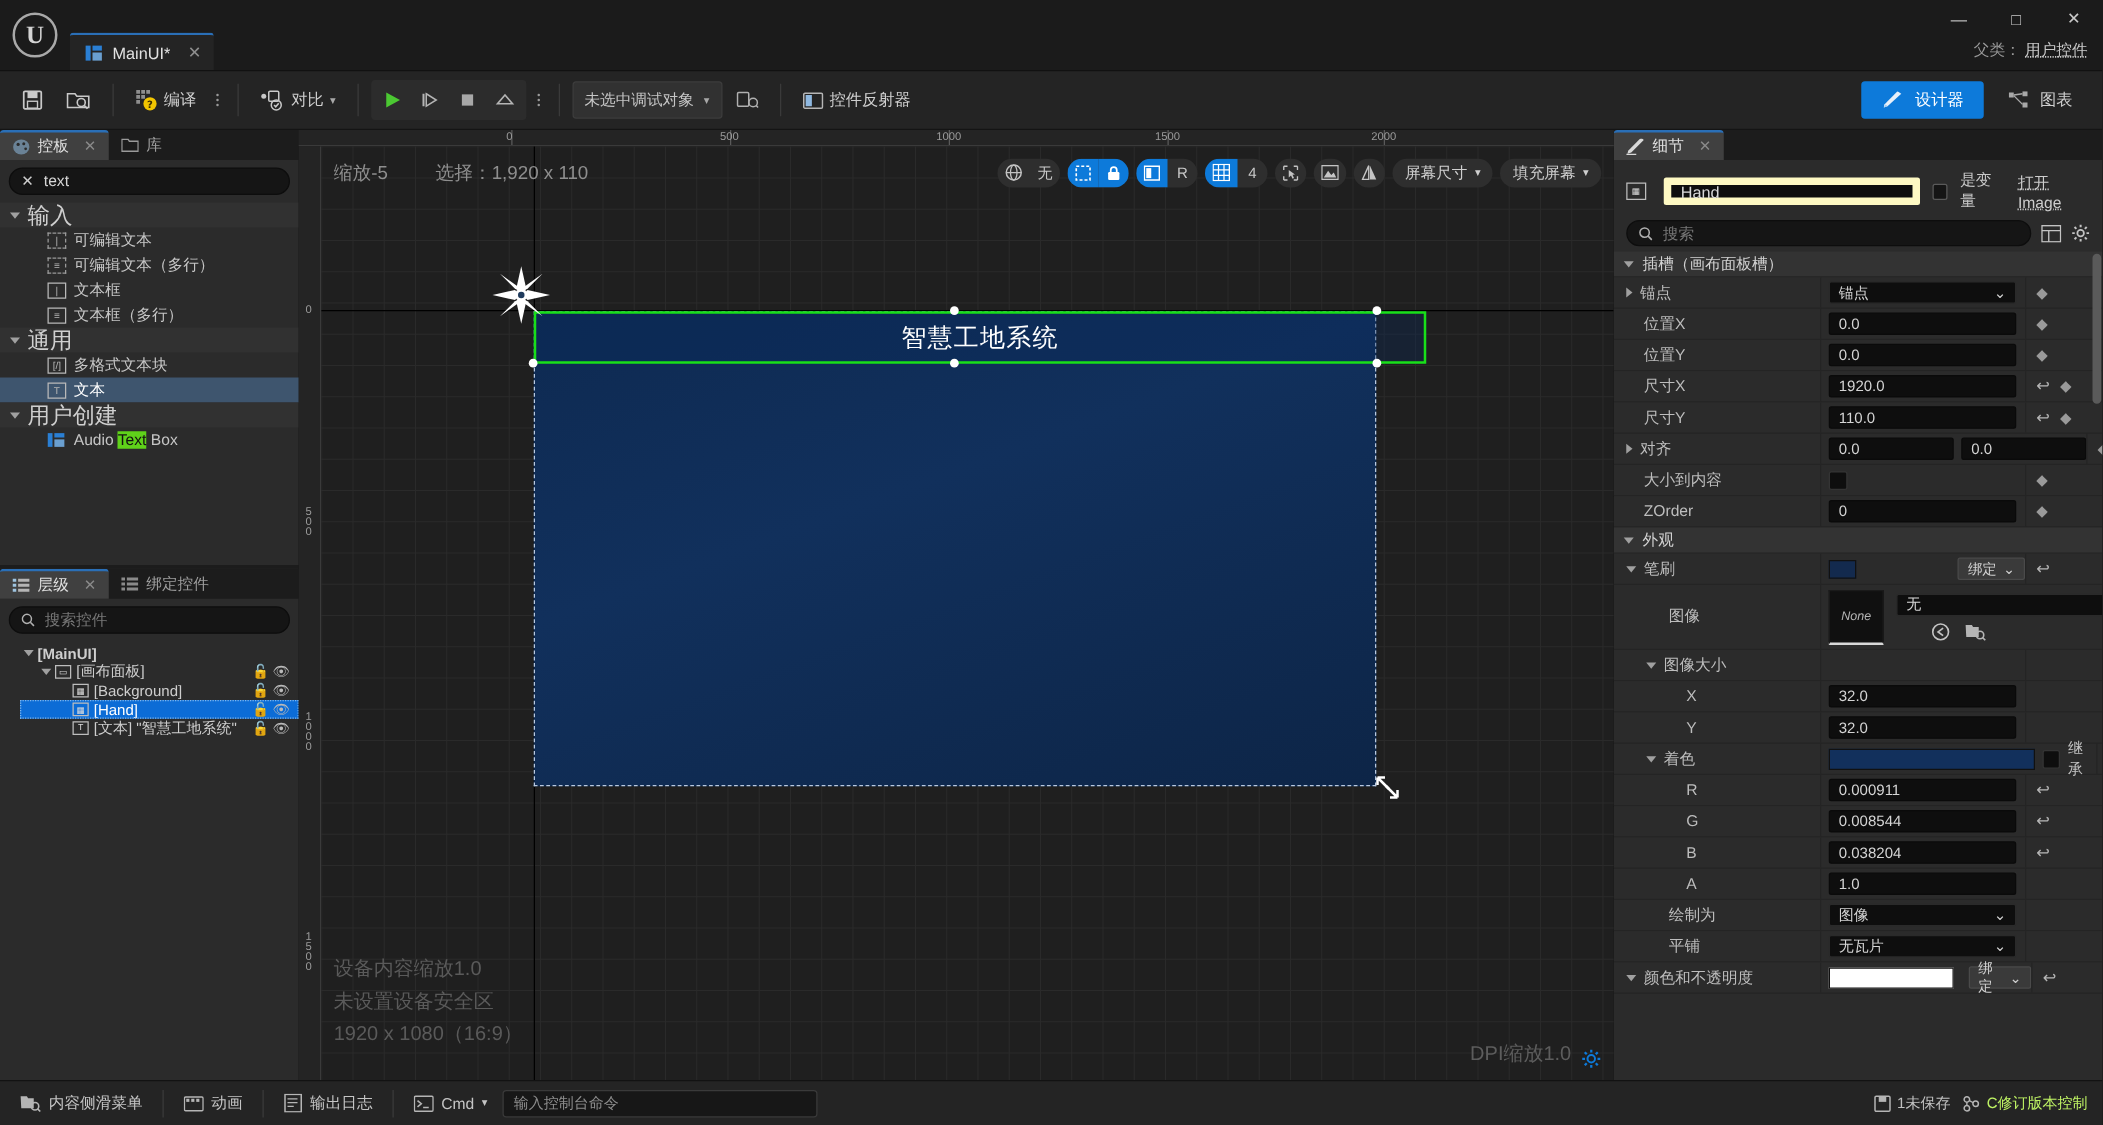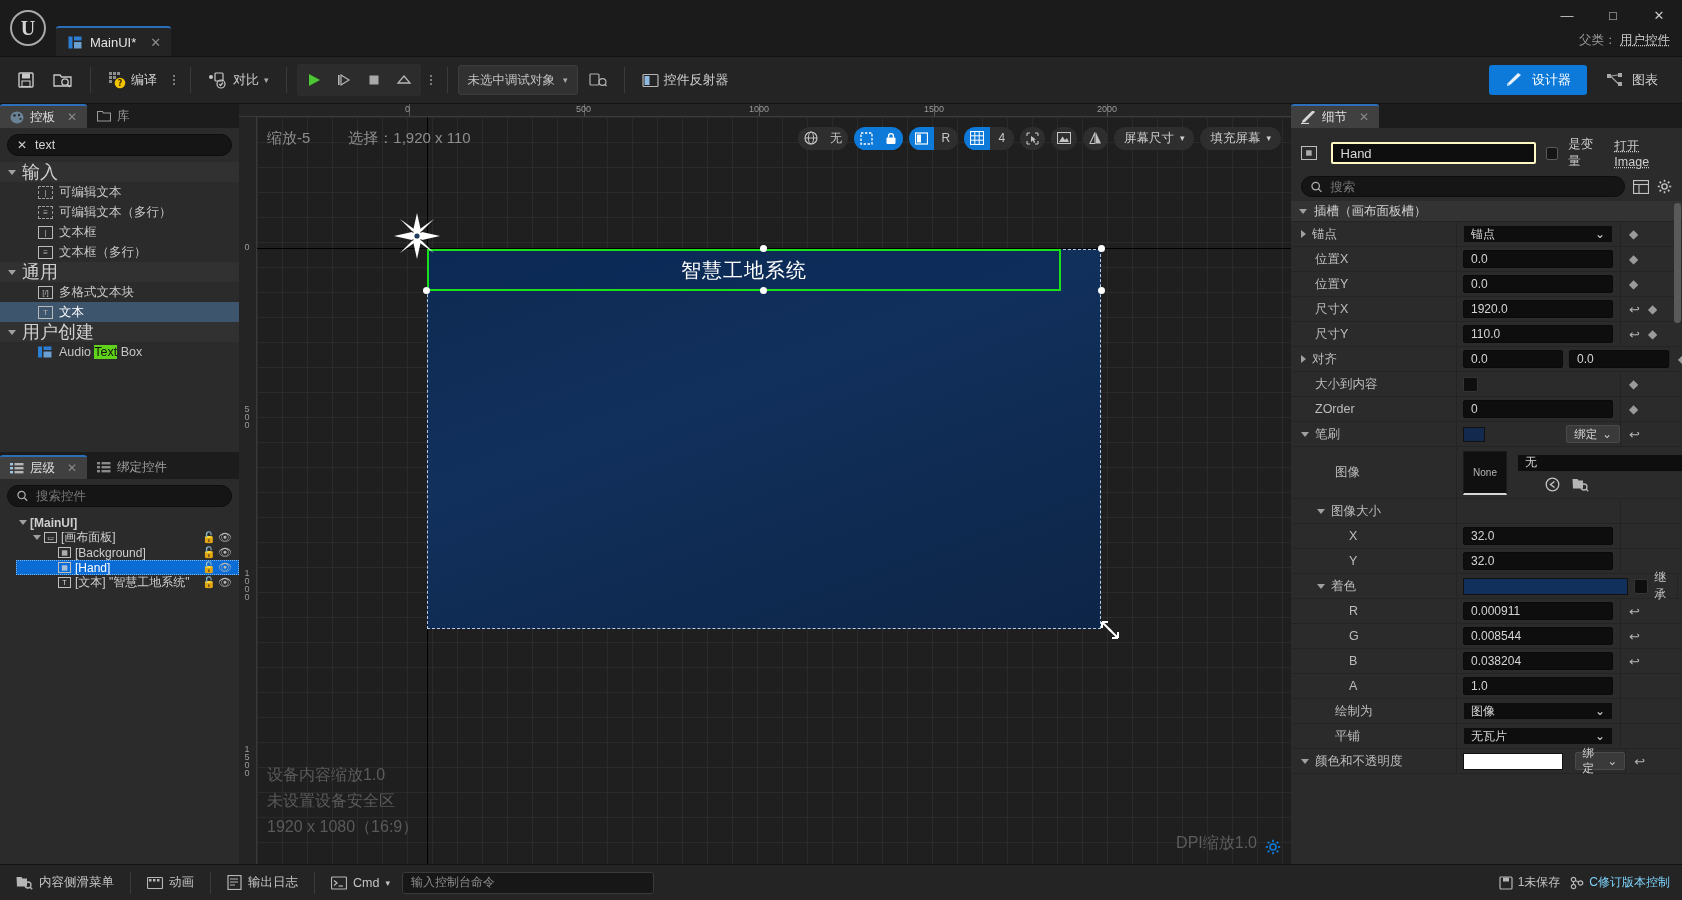--- a/index.html
+++ b/index.html
@@ -95,35 +95,35 @@
   .pill { display: flex; align-items: center; background: #2e2e2e; border-radius: 12px; height: 23px; overflow: hidden; }
   .pill .seg { display:flex; align-items:center; justify-content:center; min-width: 24px; height: 23px; padding: 0 6px; color: #c8c8c8; font-size: 12px; }
   .pill .seg.on { background: #0d7ada; color: #fff; }
   .pill-dd { display:flex; align-items:center; gap:6px; background: #2e2e2e; border-radius: 12px; height: 23px; padding: 0 10px; font-size: 12.5px; color: #cfcfcf; }
 
   
   .surface { position: absolute; left: 170px; top: 132px; width: 674px; height: 380px; }
   .hand-rect { position: absolute; left: 0; top: 0; width: 674px; height: 380px;
       background: linear-gradient(160deg, #0e2a52 0%, #11305c 40%, #0d2547 100%);
       border: 1px dashed #b9c9e0; }
-  .text-rect { position: absolute; left: 0; top: 0; width: 634px; height: 42px; border: 2px solid #19e019; box-sizing: border-box; background: rgba(10,40,90,0.35); display:flex; align-items:center; justify-content:center; }
+  .text-rect { position: absolute; left: 0; top: 0; width: 714px; height: 42px; border: 2px solid #19e019; box-sizing: border-box; background: rgba(10,40,90,0.35); display:flex; align-items:center; justify-content:center; }
   .text-rect span { color: #ffffff; font-size: 20px; letter-spacing: 1px; }
   .handle { position: absolute; width: 7px; height: 7px; background: #fff; border-radius: 50%; }
   .guide-line { position: absolute; background: #000; }
   .anchor-star { position: absolute; left: -35px; top: -38px; width: 50px; height: 50px; }
   .resize-cursor { position: absolute; color: #fff; font-size: 17px; }
   .dpi-note { position: absolute; color: #5a5a5a; font-size: 16px; }
   .dpi-right { position: absolute; right: 34px; bottom: 10px; color: #5d5d5d; font-size: 16px; }
   .gear-canvas { position: absolute; right: 10px; bottom: 9px; color: #0d7ada; font-size: 15px; }
 
   
   .rightcol { width: 391px; flex: 0 0 auto; background: #1c1c1c; display:flex; flex-direction: column; }
   .details { flex: 1 1 auto; background: #2b2b2b; display: flex; flex-direction: column; min-height: 0; }
   .det-head { display: flex; align-items: center; gap: 10px; padding: 8px 10px 6px 10px; }
-  .name-field { flex: 0 0 auto; width: 205px; height: 22px; background: #0e0e0e; border: 2px solid #fef9c3; border-radius: 2px; color: #d9d9d9; font-size: 13px; padding: 0 8px; display:flex; align-items:center; }
+  .name-field { flex: 0 0 auto; width: 205px; height: 22px; background: #0e0e0e; border: 6px solid #fef9c3; border-radius: 2px; color: #d9d9d9; font-size: 13px; padding: 0 8px; display:flex; align-items:center; }
   .cb { width: 13px; height: 13px; background: #151515; border: 1px solid #5a5a5a; border-radius: 2px; display:inline-block; }
   .det-link { color: #cdcdcd; font-size: 12.5px; text-decoration: underline; text-decoration-style: dotted; }
   .det-search { display:flex; align-items:center; gap: 8px; margin: 0 10px 4px 10px; }
   .det-search .searchbox { flex: 1 1 auto; height: 21px; }
   .det-rows { flex: 1 1 auto; overflow: hidden; position: relative; }
   .sec-row { display:flex; align-items:center; gap: 7px; height: 21px; background: #333333; padding-left: 8px; font-size: 12.5px; color: #d2d2d2; border-bottom: 1px solid #242424; }
   .prow { display: flex; align-items: center; height: 25px; border-bottom: 1px solid #242424; background: #2b2b2b; }
   .plabel { width: 165px; flex: 0 0 auto; display:flex; align-items:center; gap:6px; font-size: 12.5px; color: #bdbdbd; padding-left: 10px; }
   .pval { flex: 1 1 auto; display:flex; align-items:center; gap: 6px; padding-left: 6px; border-left: 1px solid #242424; height: 100%; }
   .pextra { width: 62px; flex: 0 0 auto; display:flex; align-items:center; justify-content: flex-start; gap: 8px; padding-left: 8px; border-left: 1px solid #242424; height: 100%; }
@@ -132,33 +132,33 @@
   .ddfield { background: #0e0e0e; border: 1px solid #2a2a2a; border-radius: 2px; height: 18px; color: #d5d5d5; font-size: 12px; padding: 0 7px; display:flex; align-items:center; justify-content: space-between; width: 150px; }
   .ddfield.wide { width: 185px; }
   .swatch { width: 22px; height: 15px; border: 1px solid #111; }
   .swatch.wide { width: 175px; height: 17px; }
   .bindbtn { display:flex; align-items:center; gap:5px; background: #3a3a3a; border: 1px solid #4a4a4a; border-radius: 2px; height: 18px; padding: 0 7px; font-size: 11.5px; color: #d0d0d0; }
   .reset { color: #b5b5b5; font-size: 13px; }
   .keyframe { color: #9a9a9a; font-size: 12px; }
   .indent1 { padding-left: 26px; }
   .indent2 { padding-left: 44px; }
   .indent3 { padding-left: 58px; }
-  .thumb-none { width: 44px; height: 44px; background: #101010; border: 1px solid #1a1a1a; border-bottom: 2px solid #d7d7d7; display:flex; align-items:center; justify-content:center; font-size: 10px; color: #b5b5b5; }
+  .thumb-none { width: 44px; height: 44px; background: #101010; border: 1px solid #1a1a1a; border-bottom: 2px solid #d7d7d7; display:flex; align-items:center; justify-content:center; font-size: 10px; color: #b5b5b5; font-style: italic; }
   .prow.tall { height: 52px; }
   .scrollbar { position: absolute; right: 1px; top: 0; width: 7px; height: 100%; }
   .scrollbar .thumb { position: absolute; top: 2px; width: 7px; height: 120px; background: #5a5a5a; border-radius: 4px; }
 
   
   .statusbar { height: 36px; background: #242424; border-top: 1px solid #121212; display: flex; align-items: center; padding: 0 6px; gap: 2px; flex: 0 0 auto; }
   .sb-btn { display:flex; align-items:center; gap: 6px; height: 26px; padding: 0 10px; font-size: 12.5px; color: #c5c5c5; border-radius: 2px; }
   .sb-sep { width: 1px; height: 22px; background: #3a3a3a; margin: 0 4px; }
   .cmd-input { flex: 0 0 auto; width: 252px; height: 22px; background: #171717; border: 1px solid #3a3a3a; border-radius: 3px; color: #8c8c8c; font-size: 12px; padding: 0 8px; display:flex; align-items:center; }
   .sb-right { margin-left: auto; display:flex; align-items:center; gap: 10px; padding-right: 6px; }
   .sb-right .mini { font-size: 12px; color: #c0c0c0; display:flex; align-items:center; gap:5px; }
-  .sb-note { color: #7dd3fc; font-size: 12px; }
+  .sb-note { color: #bef264; font-size: 12px; }
 
   svg { display: block; }
 </style>
 </head>
 <body>
 
 <div class="app">
 
   <div class="titlebar">
     <div class="ue-logo">
@@ -810,20 +810,24 @@
                 <span>ZOrder</span>
               </div>
             <div class="pval">
                 <div class="numfield">0</div>
               </div>
             <div class="pextra">
                 <span class="keyframe">◆</span>
               </div>
           </div>
 
+          <div class="sec-row">
+            <span class="tri"></span>
+            <span>外观</span>
+          </div>
 
           <div class="prow">
             <div class="plabel">
                 <span class="tri"></span>
                 <span>笔刷</span>
               </div>
             <div class="pval">
               <span class="swatch" style="background:#132a4e;"></span>
               <span style="flex:1 1 auto;"></span>
               <div class="bindbtn">

